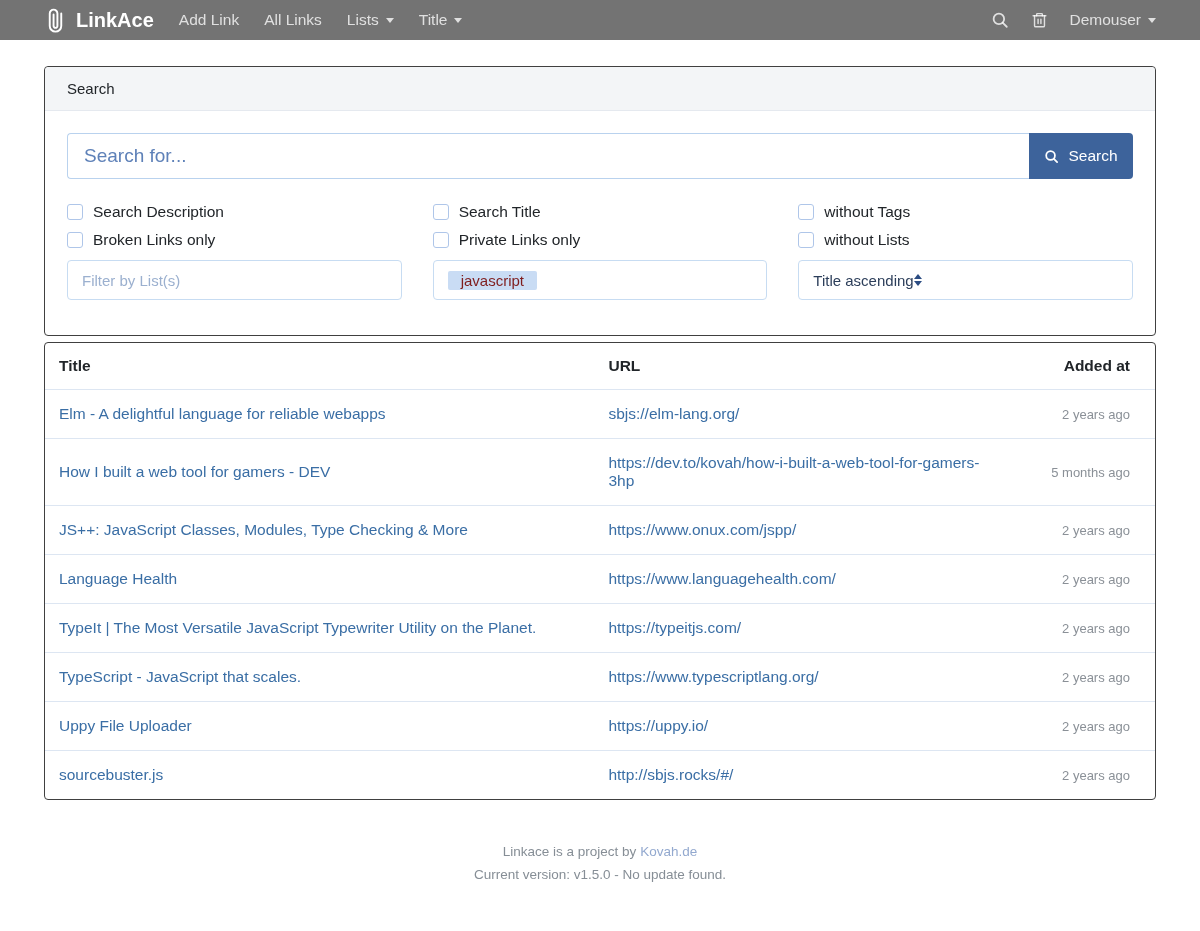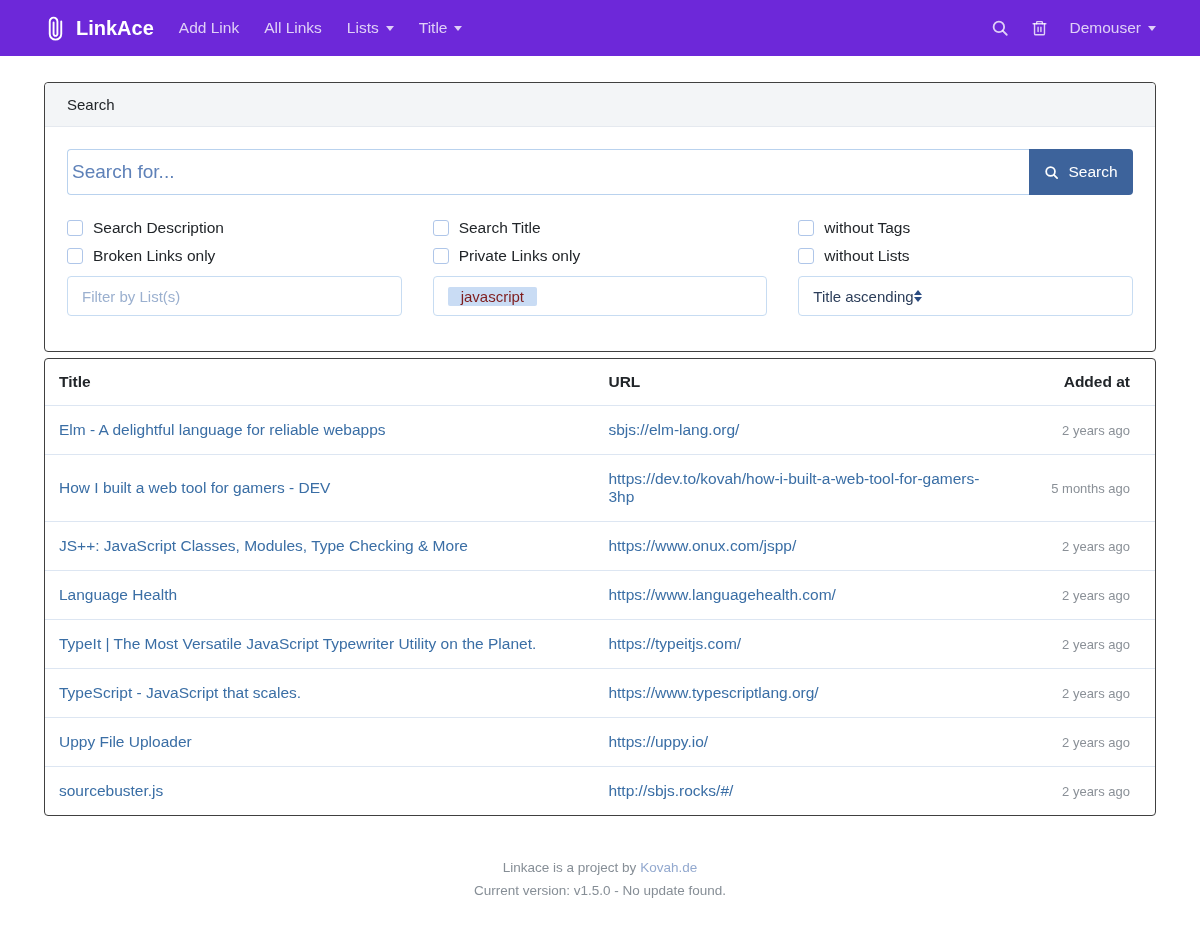--- a/index.html
+++ b/index.html
@@ -1,20 +1,20 @@
 <!DOCTYPE html>
 <html><head>
 <meta charset="utf-8">
 <style>
   * { box-sizing: border-box; margin: 0; padding: 0; }
   html,body { width: 1200px; min-height: 931px; background:#fff;
     font-family: "Liberation Sans", "DejaVu Sans", sans-serif; color:#212529; }
 
   
-  .navbar { height:56px; background:#6d28d9; display:flex; align-items:center; }
+  .navbar { height:40px; background:#737373; display:flex; align-items:center; }
   .nav-inner { width:1112px; margin:0 auto; display:flex; align-items:center; }
   .brand { display:flex; align-items:center; gap:9px; color:#fff; font-size:20px;
     font-weight:700; text-decoration:none; cursor:pointer; }
   .brand svg { transform: rotate(-45deg); }
   .nav-links { display:flex; align-items:center; margin-left:25px; }
   .nav-item { color:rgba(255,255,255,.78); font-size:15.5px; margin-left:25px;
     cursor:pointer; display:flex; align-items:center; }
   .nav-item:first-child { margin-left:0; }
   .caret { width:0; height:0; border-left:4px solid transparent; border-right:4px solid transparent;
     border-top:5px solid currentColor; margin-left:7px; display:inline-block; }
@@ -25,21 +25,21 @@
   
   .container { width:1112px; margin:26px auto 0; }
   .card { border:1px solid #404040; border-radius:4px; background:#fff; }
   .card-header { background:#f3f5f7; border-bottom:1px solid #e5e9ef;
     padding:13px 22px; font-size:15px; border-radius:4px 4px 0 0; }
   .card-body { padding:22px 22px 35px; }
 
   
   .search-group { display:flex; height:46px; }
   .search-input { flex:1; border:1px solid #b9d2ee; border-right:none;
-    border-radius:4px 0 0 4px; padding:0 4px; font-size:19px; color:#a21caf;
+    border-radius:4px 0 0 4px; padding:0 16px; font-size:19px; color:#a21caf;
     font-family:inherit; outline:none; }
   .search-input::placeholder { color:#5e81b8; opacity:1; }
   .search-btn { width:104px; background:#3d639b; color:#fff; border:none;
     border-radius:0 4px 4px 0; font-size:15.5px; font-family:inherit; cursor:pointer;
     display:flex; align-items:center; justify-content:center; gap:9px; }
 
   
   .check-grid { margin-top:22px; display:grid; grid-template-columns:repeat(3,1fr);
     column-gap:31px; row-gap:6px; }
   .check-item { display:flex; align-items:center; gap:10px; height:22px;

